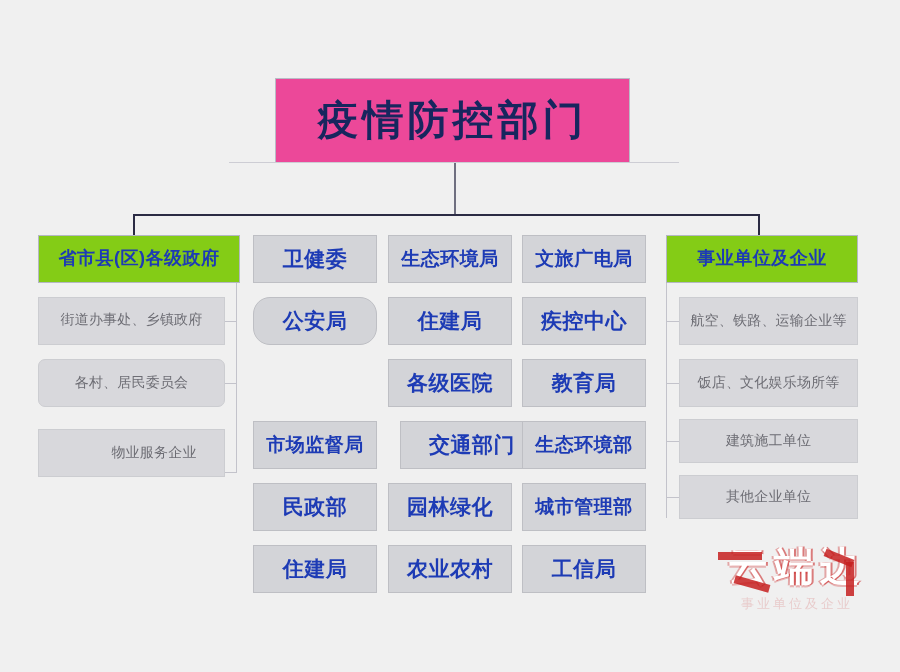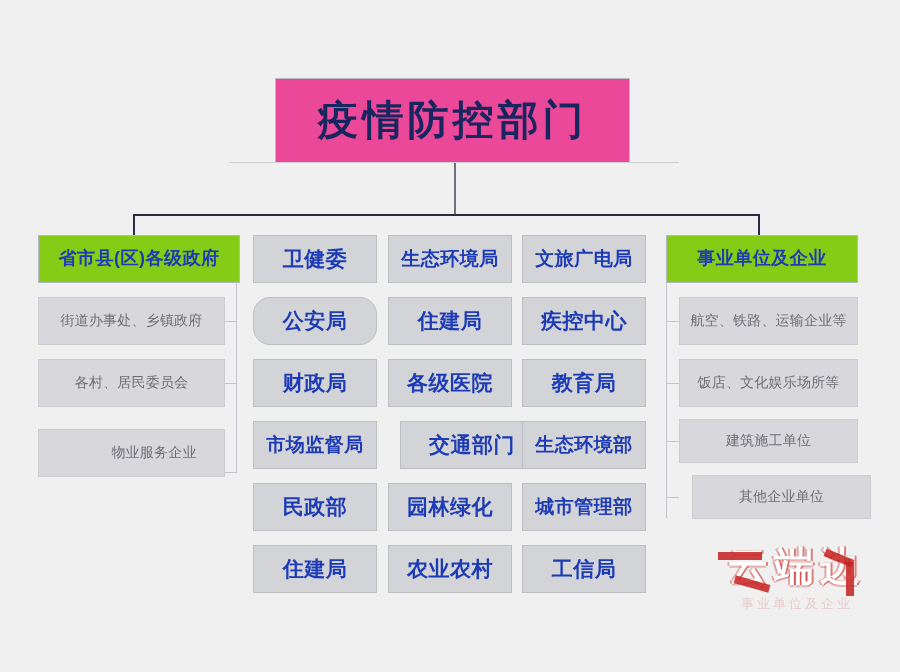--- a/index.html
+++ b/index.html
@@ -171,32 +171,31 @@
   <div class="conn conn-h-top"></div>
   <div class="conn conn-v-main"></div>
   <div class="conn conn-h-main"></div>
   <div class="conn conn-v-left"></div>
   <div class="conn conn-v-right"></div>
 
   <div class="box box-head" style="left:38px; top:235px; width:202px; height:48px;">省市县(区)各级政府</div>
 
   <div class="spine" style="left:236px; top:283px; height:190px;"></div>
 
-  <div class="box box-sub" style="left:38px; top:297px; width:187px; height:48px;">街道办事处、乡镇政府</div>
+  <div class="box box-sub" style="left:38px; top:297px; width:187px; height:48px;font-family:Liberation Mono, monospace;">街道办事处、乡镇政府</div>
   <div class="stub" style="left:225px; top:321px; width:12px;"></div>
 
-  <div class="box box-sub" style="left:38px; top:359px; width:187px; height:48px;">各村、居民委员会</div>
+  <div class="box box-sub" style="left:38px; top:359px; width:187px; height:48px;border-radius:7px;">各村、居民委员会</div>
   <div class="stub" style="left:225px; top:383px; width:12px;"></div>
 
   <div class="box box-sub" style="left:38px; top:429px; width:187px; height:48px;padding-left:45px;">物业服务企业</div>
   <div class="stub" style="left:225px; top:472px; width:12px;"></div>
 
   <div class="box box-dept" style="left:253px; top:235px; width:124px; height:48px;">卫健委</div>
   <div class="box box-dept" style="left:253px; top:297px; width:124px; height:48px;border-radius:17px;">公安局</div>
-  <div class="box box-dept" style="left:253px; top:359px; width:124px; height:48px;">财政局</div>
   <div class="box box-dept" style="left:253px; top:421px; width:124px; height:48px; font-size:19px;">市场监督局</div>
   <div class="box box-dept" style="left:253px; top:483px; width:124px; height:48px;">民政部</div>
   <div class="box box-dept" style="left:253px; top:545px; width:124px; height:48px;">住建局</div>
 
   <div class="box box-dept" style="left:388px; top:235px; width:124px; height:48px; font-size:19px;">生态环境局</div>
   <div class="box box-dept" style="left:388px; top:297px; width:124px; height:48px;">住建局</div>
   <div class="box box-dept" style="left:388px; top:359px; width:124px; height:48px;">各级医院</div>
   <div class="box box-dept" style="left:388px; top:421px; width:144px; height:48px;margin-left:12px;">交通部门</div>
   <div class="box box-dept" style="left:388px; top:483px; width:124px; height:48px;">园林绿化</div>
   <div class="box box-dept" style="left:388px; top:545px; width:124px; height:48px;">农业农村</div>
@@ -214,21 +213,21 @@
 
   <div class="box box-sub" style="left:679px; top:297px; width:179px; height:48px;">航空、铁路、运输企业等</div>
   <div class="stub" style="left:666px; top:321px; width:13px;"></div>
 
   <div class="box box-sub" style="left:679px; top:359px; width:179px; height:48px;">饭店、文化娱乐场所等</div>
   <div class="stub" style="left:666px; top:383px; width:13px;"></div>
 
   <div class="box box-sub" style="left:679px; top:419px; width:179px; height:44px;">建筑施工单位</div>
   <div class="stub" style="left:666px; top:441px; width:13px;"></div>
 
-  <div class="box box-sub" style="left:679px; top:475px; width:179px; height:44px;margin-left:13px;">其他企业单位</div>
+  <div class="box box-sub" style="left:679px; top:475px; width:179px; height:44px;">其他企业单位</div>
   <div class="stub" style="left:666px; top:497px; width:13px;"></div>
 
   <div id="watermark">
     <div class="wm-main">云端边</div>
     <span class="wm-slash wm-s1"></span>
     <span class="wm-slash wm-s2"></span>
     <span class="wm-slash wm-s3"></span>
     <span class="wm-slash wm-s4"></span>
     <div class="wm-sub">事业单位及企业</div>
   </div>

